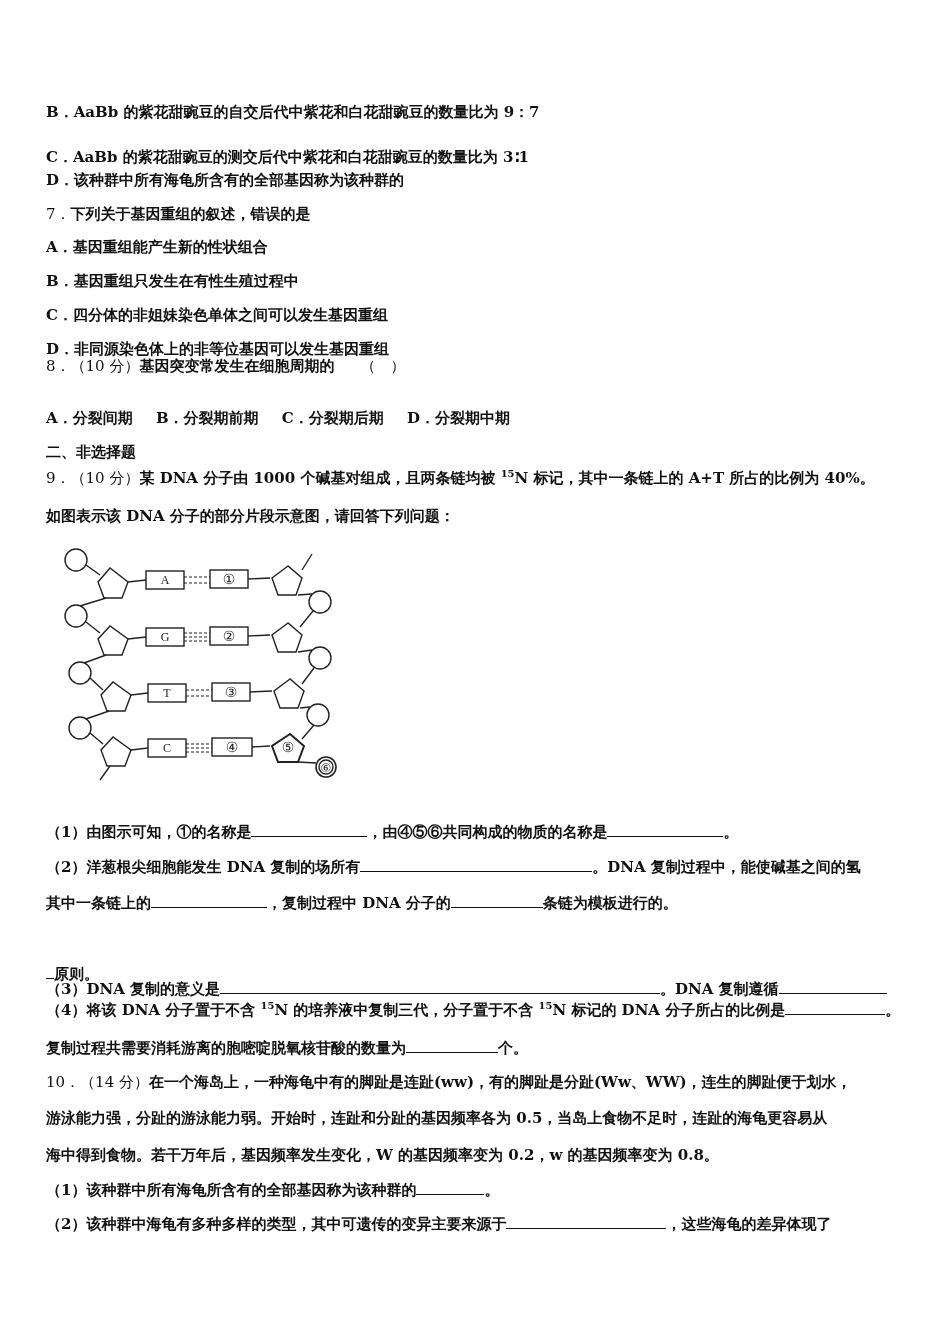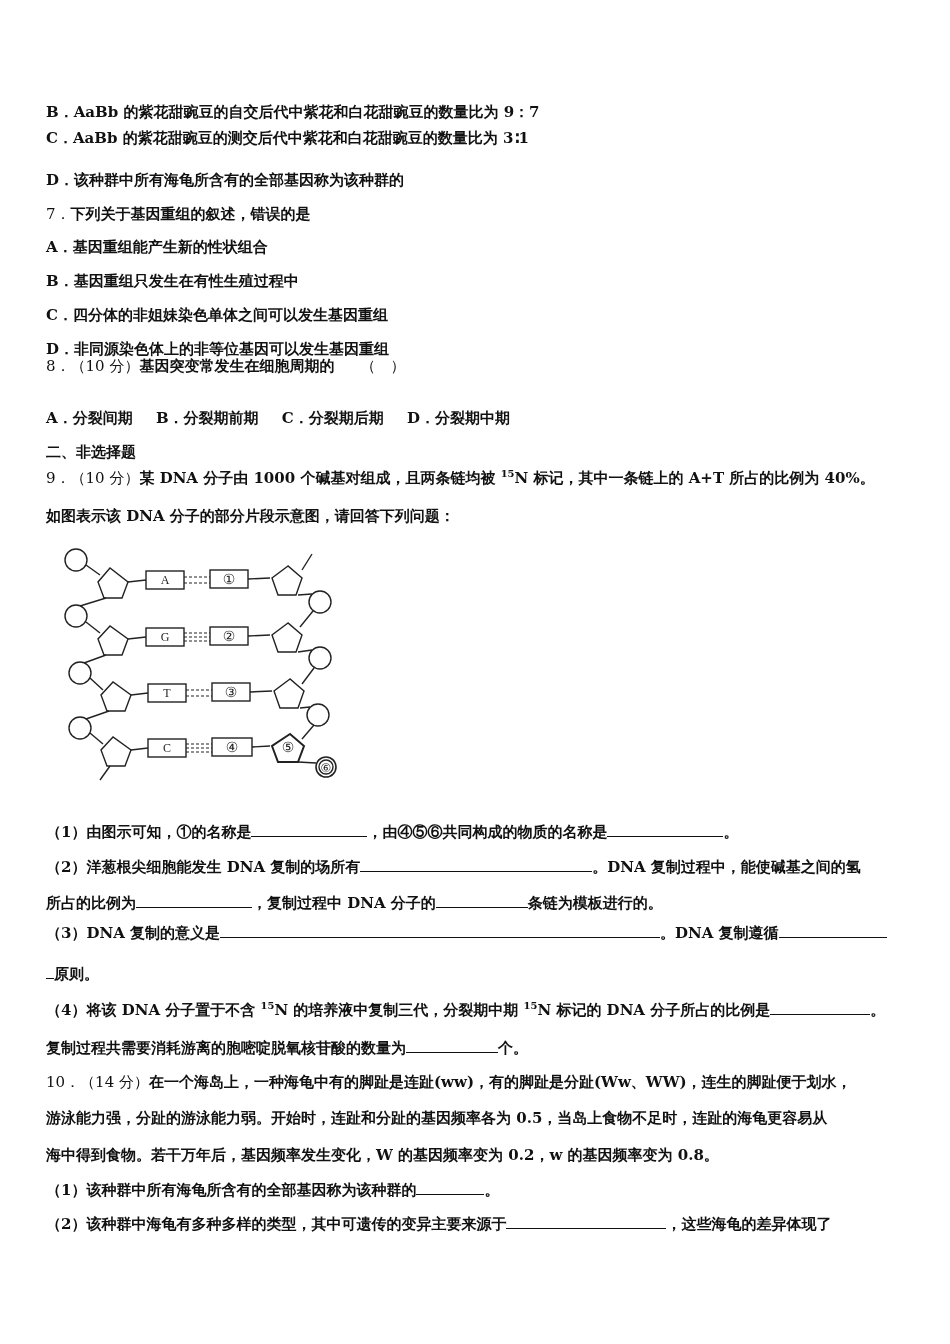--- a/index.html
+++ b/index.html
@@ -9,21 +9,21 @@
   .line .num { font-weight: normal; }
   .line .sup { font-size: 10px; vertical-align: super; line-height: 0; }
   .blank { display: inline-block; border-bottom: 1.3px solid #111; height: 14px; vertical-align: baseline; }
   .opt-gap { display: inline-block; width: 18px; }
   #diagram { position: absolute; left: 58px; top: 540px; }
 </style>
 </head>
 <body>
 
 <div class="line" style="top:102px"><span>B．</span><span>AaBb 的紫花甜豌豆的自交后代中紫花和白花甜豌豆的数量比为 9：7</span></div>
-<div class="line" style="top:128px"><span>C．</span><span>AaBb 的紫花甜豌豆的测交后代中紫花和白花甜豌豆的数量比为 3∶1</span></div>
+<div class="line" style="top:147px"><span>C．</span><span>AaBb 的紫花甜豌豆的测交后代中紫花和白花甜豌豆的数量比为 3∶1</span></div>
 <div class="line" style="top:170px"><span>D．</span><span>该种群中所有海龟所含有的全部基因称为该种群的</span></div>
 
 <div class="line" style="top:204px"><span class="num">7．</span><span>下列关于基因重组的叙述，错误的是</span></div>
 <div class="line" style="top:237px"><span>A．</span><span>基因重组能产生新的性状组合</span></div>
 <div class="line" style="top:271px"><span>B．</span><span>基因重组只发生在有性生殖过程中</span></div>
 <div class="line" style="top:305px"><span>C．</span><span>四分体的非姐妹染色单体之间可以发生基因重组</span></div>
 <div class="line" style="top:339px"><span>D．</span><span>非同源染色体上的非等位基因可以发生基因重组</span></div>
 
 <div class="line" style="top:356px"><span class="num">8．</span><span class="num">（10 分）</span><span>基因突变常发生在细胞周期的</span>&nbsp;&nbsp;&nbsp;&nbsp;&nbsp;<span class="num">（　）</span></div>
 <div class="line" style="top:408px">
@@ -136,23 +136,23 @@
     <line x1="240" y1="112" x2="254" y2="110"></line>
     <line x1="256" y1="128" x2="244" y2="144"></line>
     <line x1="242" y1="168" x2="252" y2="167"></line>
     <line x1="256" y1="185" x2="244" y2="199"></line>
     <line x1="240" y1="222" x2="258" y2="223"></line>
   </g>
 </svg>
 
 <div class="line" style="top:822px"><span>（1）由图示可知，①的名称是</span><span class="blank" style="width:116px"></span><span>，由④⑤⑥共同构成的物质的名称是</span><span class="blank" style="width:116px"></span><span>。</span></div>
 <div class="line" style="top:857px"><span>（2）洋葱根尖细胞能发生 DNA 复制的场所有</span><span class="blank" style="width:232px"></span><span>。DNA 复制过程中，能使碱基之间的氢</span></div>
-<div class="line" style="top:893px"><span>所占的比例为</span><span class="blank" style="width:116px"></span><span>，复制过程中 DNA 分子的</span><span class="blank" style="width:92px"></span><span>条链为模板进行的。</span></div>
-<div class="line" style="top:923px"><span>（3）DNA 复制的意义是</span><span class="blank" style="width:440px"></span><span>。DNA 复制遵循</span><span class="blank" style="width:108px"></span></div>
+<div class="line" style="top:893px"><span>其中一条链上的</span><span class="blank" style="width:116px"></span><span>，复制过程中 DNA 分子的</span><span class="blank" style="width:92px"></span><span>条链为模板进行的。</span></div>
+<div class="line" style="top:979px"><span>（3）DNA 复制的意义是</span><span class="blank" style="width:440px"></span><span>。DNA 复制遵循</span><span class="blank" style="width:108px"></span></div>
 <div class="line" style="top:964px"><span class="blank" style="width:8px"></span><span>原则。</span></div>
-<div class="line" style="top:1000px"><span>（4）将该 DNA 分子置于不含 </span><span class="sup">15</span><span>N 的培养液中复制三代，分裂期中期 </span><span class="sup">15</span><span>N 标记的 DNA 分子所占的比例是</span><span class="blank" style="width:100px"></span><span>。</span></div>
+<div class="line" style="top:1000px"><span>（4）将该 DNA 分子置于不含 </span><span class="sup">15</span><span>N 的培养液中复制三代，分子置于不含 </span><span class="sup">15</span><span>N 标记的 DNA 分子所占的比例是</span><span class="blank" style="width:100px"></span><span>。</span></div>
 <div class="line" style="top:1038px"><span>复制过程共需要消耗游离的胞嘧啶脱氧核苷酸的数量为</span><span class="blank" style="width:92px"></span><span>个。</span></div>
 
 <div class="line" style="top:1072px"><span class="num">10．</span><span class="num">（14 分）</span><span>在一个海岛上，一种海龟中有的脚趾是连趾(ww)，有的脚趾是分趾(Ww、WW)，连生的脚趾便于划水，</span></div>
 <div class="line" style="top:1108px">游泳能力强，分趾的游泳能力弱。开始时，连趾和分趾的基因频率各为 0.5，当岛上食物不足时，连趾的海龟更容易从</div>
 <div class="line" style="top:1145px">海中得到食物。若干万年后，基因频率发生变化，W 的基因频率变为 0.2，w 的基因频率变为 0.8。</div>
 <div class="line" style="top:1180px"><span>（1）该种群中所有海龟所含有的全部基因称为该种群的</span><span class="blank" style="width:68px"></span><span>。</span></div>
 <div class="line" style="top:1214px"><span>（2）该种群中海龟有多种多样的类型，其中可遗传的变异主要来源于</span><span class="blank" style="width:160px"></span><span>，这些海龟的差异体现了</span></div>
 
 </body></html>

